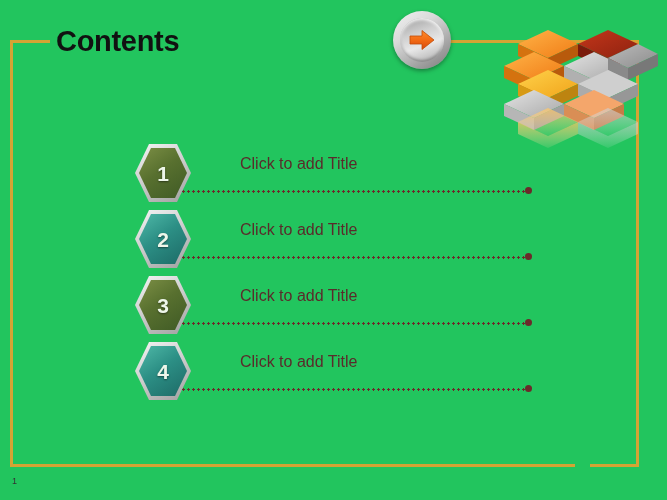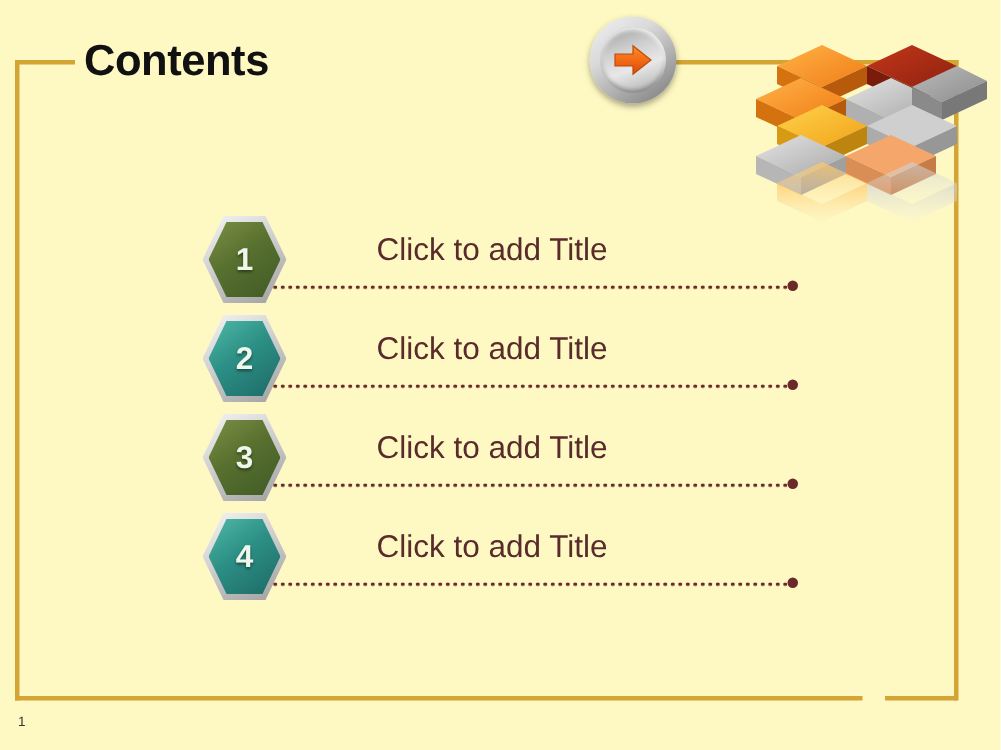--- a/index.html
+++ b/index.html
@@ -7,21 +7,21 @@
     padding: 0;
     background: #ffffff;
   }
   body {
     font-family: "Liberation Sans", sans-serif;
   }
   #slide {
     position: relative;
     width: 667px;
     height: 500px;
-    background: #fef9c3;
+    background: #22c55e;
     overflow: hidden;
   }
 
   
   .frame-line {
     position: absolute;
     background: #D4A434;
   }
   #frame-left   { left: 10px;  top: 40px;  width: 3px;  height: 427px; }
   #frame-bottom { left: 10px;  top: 464px; width: 565px; height: 3px; }
@@ -117,23 +117,23 @@
   }
   .hex-green .hex-inner {
     background: linear-gradient(145deg, #7c8f45 0%, #58702f 45%, #3f5a25 100%);
   }
   .hex-teal .hex-inner {
     background: linear-gradient(145deg, #4fb9a8 0%, #2c8f85 45%, #1d6a66 100%);
   }
 
   .row-title {
     position: absolute;
-    left: 251px;
+    left: 240px;
     top: 11px;
-    font-size: 21px;
+    font-size: 16px;
     color: #5a2b2b;
     white-space: nowrap;
   }
   .dots {
     position: absolute;
     left: 181px;
     top: 46px;
     width: 345px;
     height: 3px;
     background-image: radial-gradient(circle, #6b2a2a 0 1.1px, transparent 1.3px);

